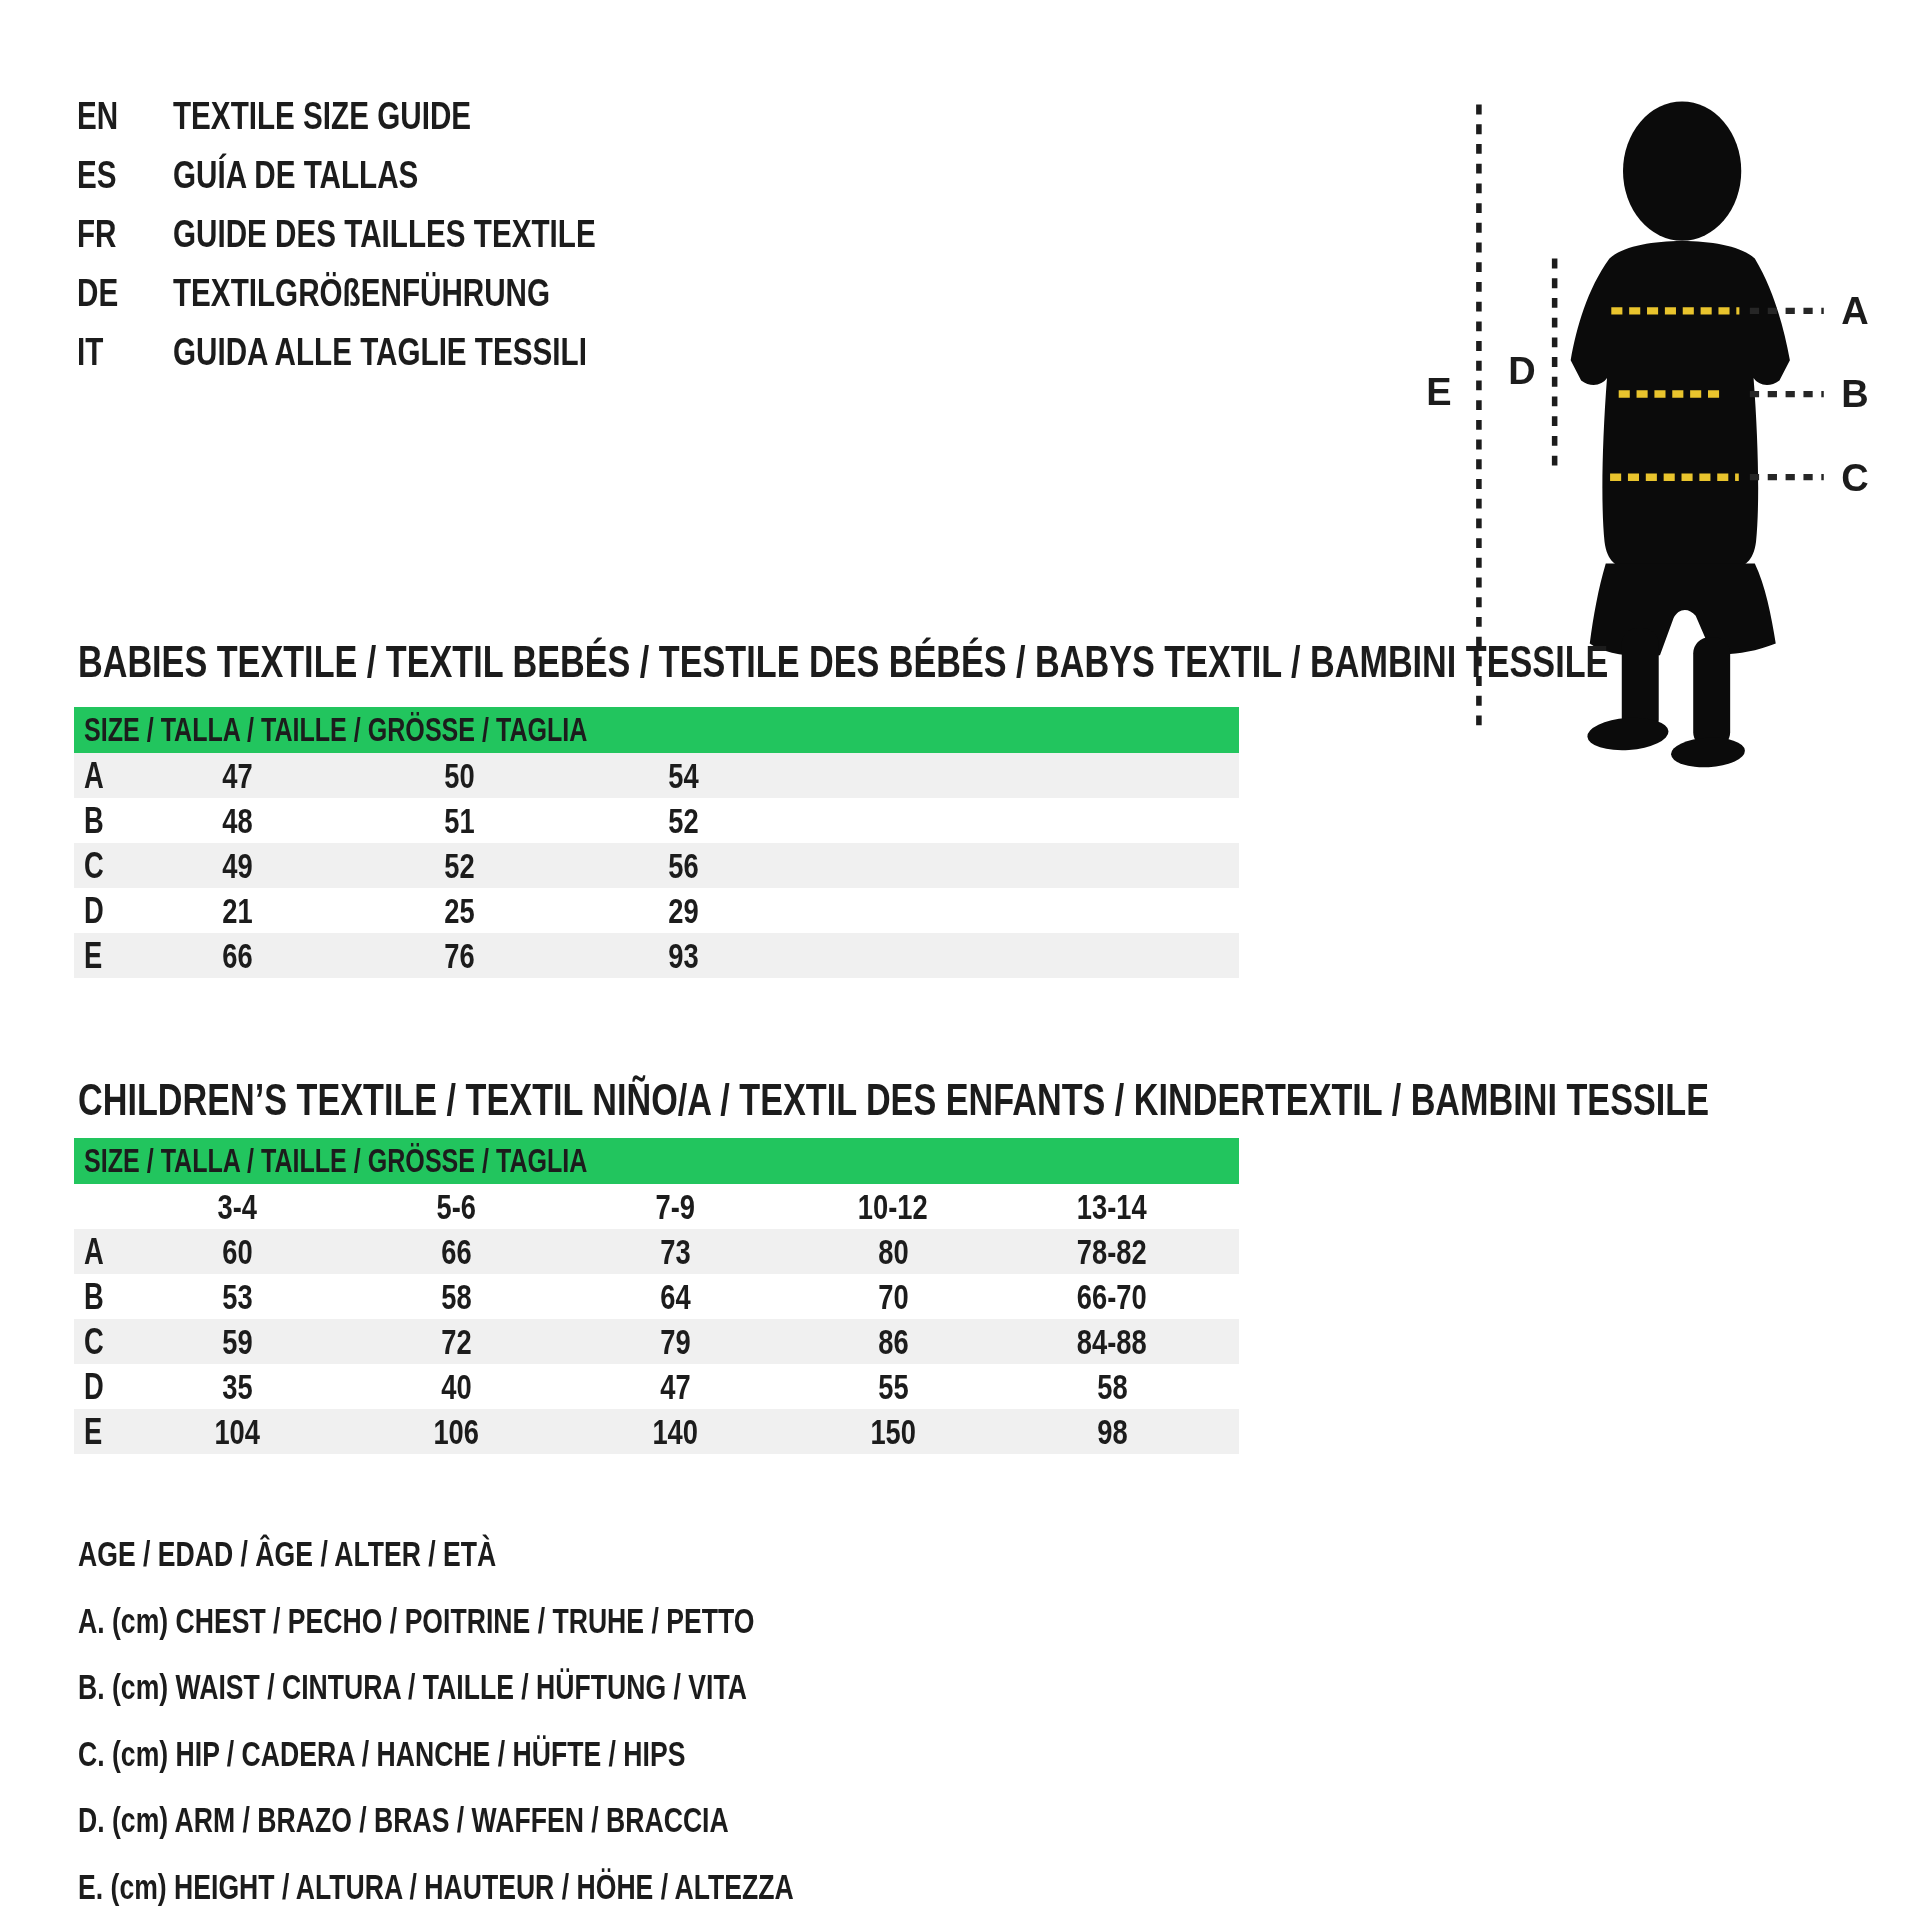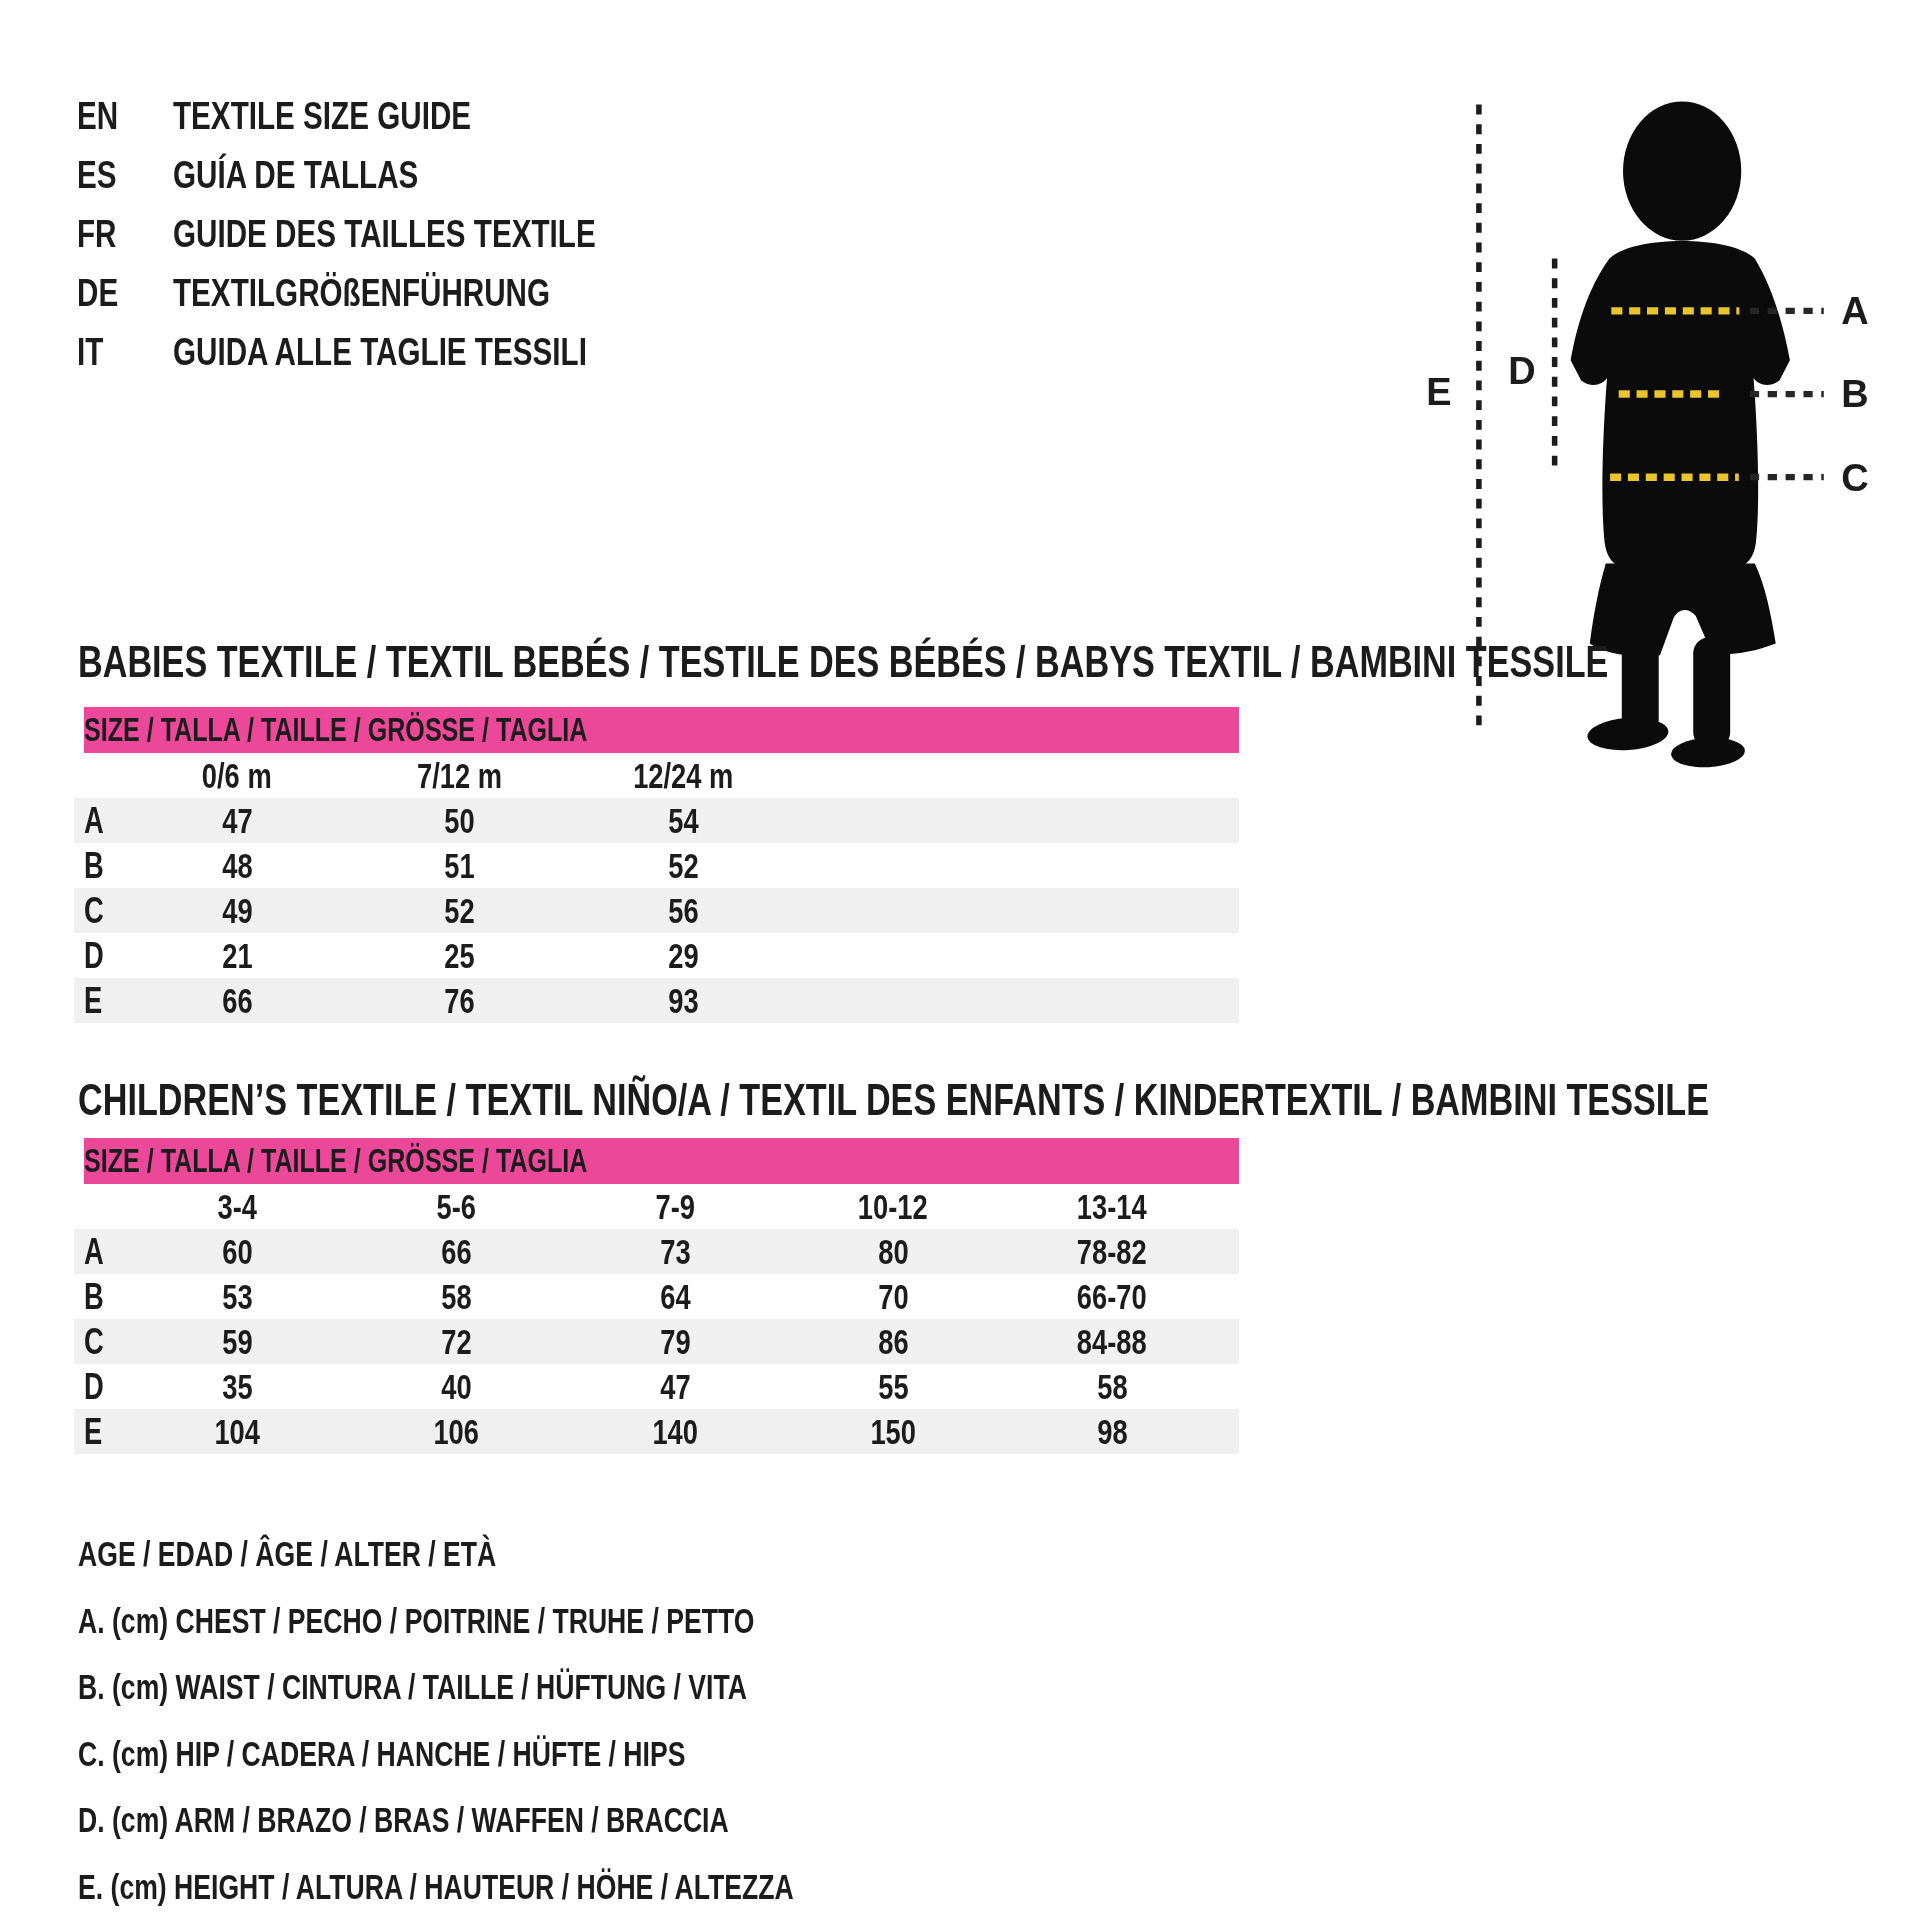--- a/index.html
+++ b/index.html
@@ -20,21 +20,21 @@
 
   
   .lang-row { position:absolute; left:77px; height:59px; display:flex; align-items:flex-start; font-size:39px; }
   .lang-code { width:96px; flex:0 0 96px; }
 
   
   .section-title { position:absolute; left:78px; height:43px; display:flex; align-items:center; font-size:45px; }
 
   
   .size-table { position:absolute; left:74px; width:1165px; }
-  .t-header { height:46px; background:#ec4899; display:flex; align-items:center; font-size:33px;margin-left:10px; }
+  .t-header { height:46px; background:#22c55e; display:flex; align-items:center; padding-left:10px; font-size:33px; }
   .t-row { position:relative; height:45px; }
   .t-row.shade { background:#f0f0f0; }
   .row-label { position:absolute; left:10px; top:0; height:100%; display:flex; align-items:center; font-size:36px; }
   .cell { position:absolute; top:0; height:100%; width:154px; display:flex; align-items:center; justify-content:center; font-size:35px; }
   .b0 { left:86px; }  .b1 { left:308px; }  .b2 { left:532px; }
   .c0 { left:86px; }  .c1 { left:305px; }  .c2 { left:524px; }  .c3 { left:742px; }  .c4 { left:961px; }
 
   
   .legend-line { position:absolute; left:78px; height:49px; display:flex; align-items:flex-end; font-size:35px; }
 
@@ -117,31 +117,20 @@
 <span class="fig-label" style="left:1855px; top:478px;">C</span>
 
 <div class="section-title" style="top:640px">
   <span class="cond">BABIES TEXTILE / TEXTIL BEBÉS / TESTILE DES BÉBÉS / BABYS TEXTIL / BAMBINI TESSILE</span>
 </div>
 
 <div class="size-table" style="top:707px">
   <div class="t-header">
     <span class="cond">SIZE / TALLA / TAILLE / GRÖSSE / TAGLIA</span>
   </div>
-  <div class="t-row">
-    <span class="cell b0">
-        <span class="condc">0/6 m</span>
-      </span>
-    <span class="cell b1">
-        <span class="condc">7/12 m</span>
-      </span>
-    <span class="cell b2">
-        <span class="condc">12/24 m</span>
-      </span>
-  </div>
   <div class="t-row shade">
     <span class="row-label">
         <span class="cond">A</span>
       </span>
     <span class="cell b0">
         <span class="condc">47</span>
       </span>
     <span class="cell b1">
         <span class="condc">50</span>
       </span>

